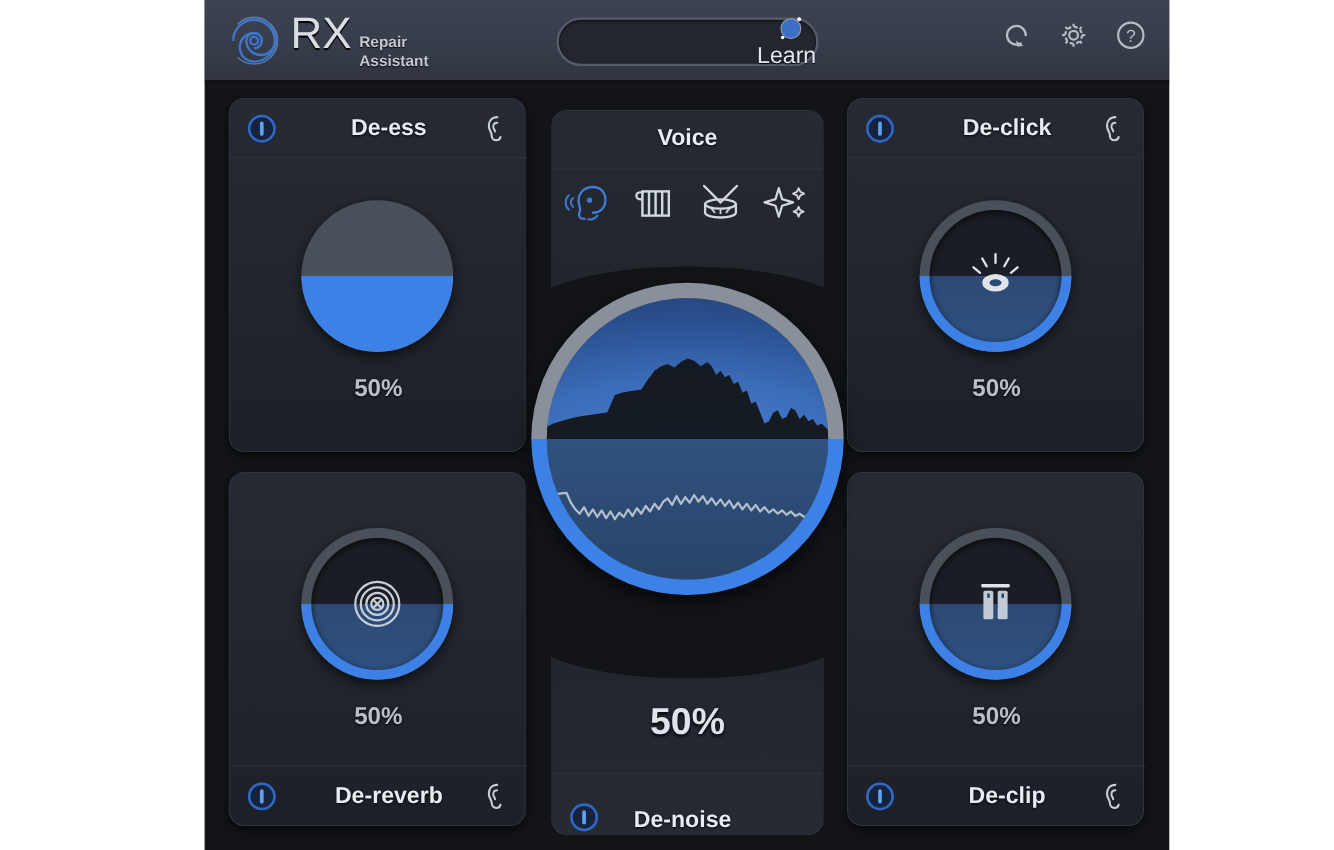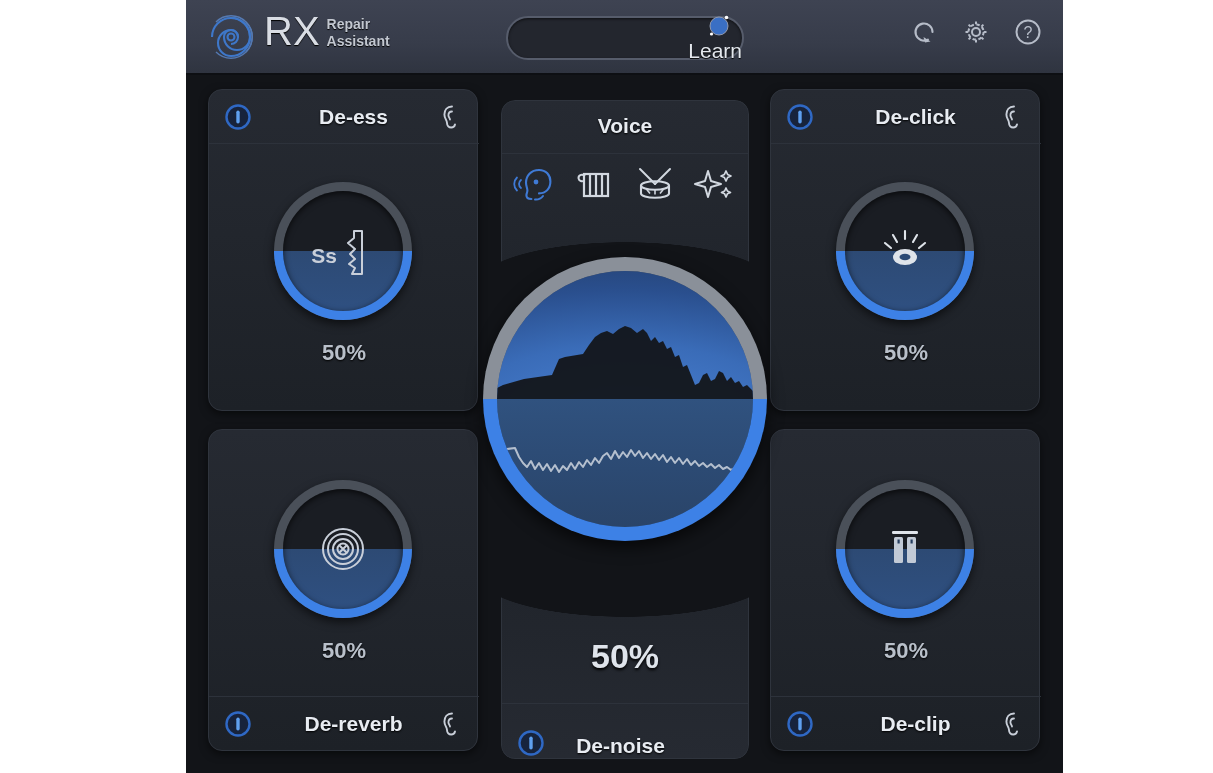--- a/index.html
+++ b/index.html
@@ -31,21 +31,21 @@
   .logo-text {
     position: absolute; left: 78px; top: 9px;
     display: flex; align-items: flex-start;
   }
   .logo-rx {
     font-size: 40px; font-weight: normal; letter-spacing: 0px;
     color: #d9dde4; line-height: 44px;
     text-shadow: 0 1px 1px #000;
   }
   .logo-sub {
-    margin-left: 7px; margin-top: 7px;
+    margin-left: 7px; margin-top: 21px;
     font-size: 14px; font-weight: bold; line-height: 17px;
     color: #c2c7d0;
     text-shadow: 0 1px 1px #000;
   }
   .learn-pill {
     position: absolute; left: 320px; top: 16px;
     width: 238px; height: 44px;
     background: #23262e;
     border: 2px solid #565c6b;
     border-radius: 22px;
@@ -293,26 +293,20 @@
           <svg viewBox="0 0 26 30" width="26" height="30">
             <path d="M13 4.5 c-5 0 -7.6 3.6 -7.6 8 c0 4.2 2.6 5.4 2.6 8.6 c0 2.6 1.8 4.4 4.2 4.4 c2 0 3.4 -1.2 3.8 -3" fill="none" stroke="#c9cfd9" stroke-width="1.9" stroke-linecap="round"></path>
             <path d="M13 9.5 c-2.6 0 -3.6 2 -3.6 3.8 c0 2 1.6 2.6 1.6 4.2" fill="none" stroke="#c9cfd9" stroke-width="1.8" stroke-linecap="round"></path>
           </svg>
         </span>
       </div>
       <div class="knob-wrap">
         <div class="knob">
           <div class="knob-ring"></div>
           <div class="knob-ring-fill"></div>
-          <div class="knob-face">
-            <svg viewBox="0 0 90 70" width="90" height="70">
-              <text x="26" y="47" font-family="Liberation Sans, sans-serif" font-size="21" font-weight="bold" fill="#c9cfd9" text-anchor="middle">Ss</text>
-              <path d="M56 15 L64 15 L64 58 L54 58 L57 52 L51 48 L57 43 L52 38 L57 33 L50 27 L56 22 Z" fill="none" stroke="#c9cfd9" stroke-width="2" stroke-linejoin="round"></path>
-            </svg>
-          </div>
         </div>
       </div>
       <div class="knob-value">50%</div>
     </div>
 
     <div class="module tr">
       <div class="mod-bar top">
         <span class="power-btn">
           <svg viewBox="0 0 30 30" width="30" height="30">
             <circle cx="15" cy="15" r="11.5" fill="#17233c" stroke="#2f68c4" stroke-width="2.4"></circle>

